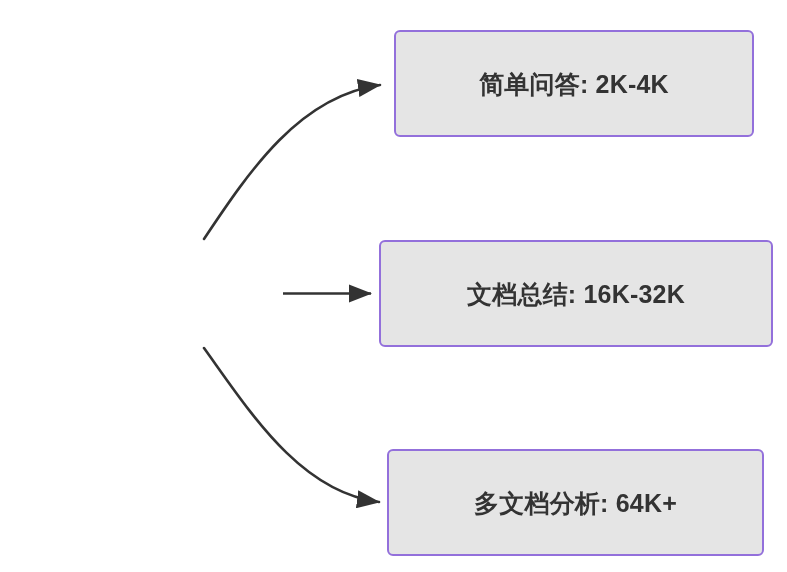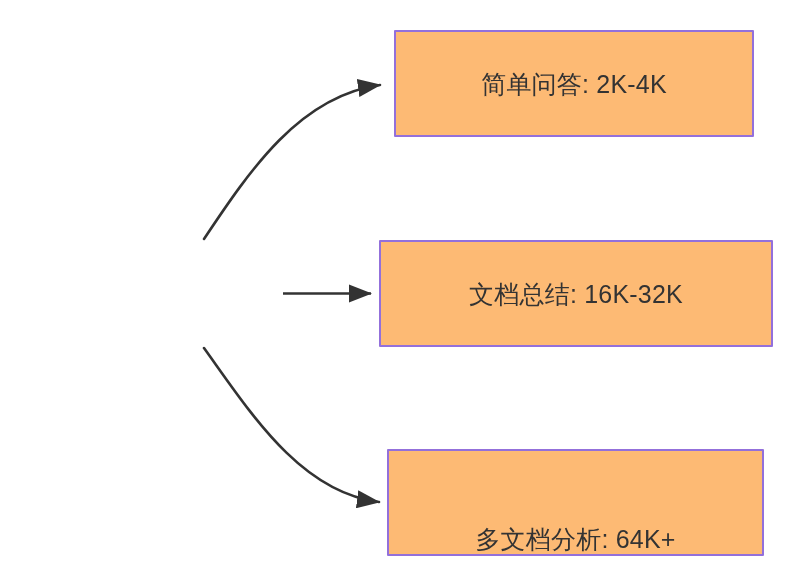--- a/index.html
+++ b/index.html
@@ -23,26 +23,27 @@
     position: absolute;
     left: 0;
     top: 0;
     width: 787px;
     height: 572px;
     pointer-events: none;
   }
   .node {
     position: absolute;
     box-sizing: border-box;
-    background: #fdba74;
+    background: #e5e5e5;
     border: 2px solid #9370db;
-    border-radius: 1px;
+    border-radius: 6px;
     display: flex;
     align-items: center;
     justify-content: center;
+    font-weight: bold;
   }
   .node-label {
     font-size: 25px;
     line-height: 1.2;
     color: #333333;
     white-space: nowrap;
     letter-spacing: 0.2px;
   }
   #node-source {
     left: 30px;
@@ -60,21 +61,20 @@
     left: 379px;
     top: 240px;
     width: 394px;
     height: 107px;
   }
   #node-multi-doc {
     left: 387px;
     top: 449px;
     width: 377px;
     height: 107px;
-    align-items: flex-end;
   }
 </style>
 </head>
 <body>
 
 <div id="diagram-canvas">
 
   <svg class="edge-layer" viewBox="0 0 787 572" width="787" height="572" xmlns="http://www.w3.org/2000/svg">
     <defs>
       <marker id="arrowhead" markerWidth="9" markerHeight="7" refX="8.5" refY="3.5" orient="auto" markerUnits="strokeWidth">

